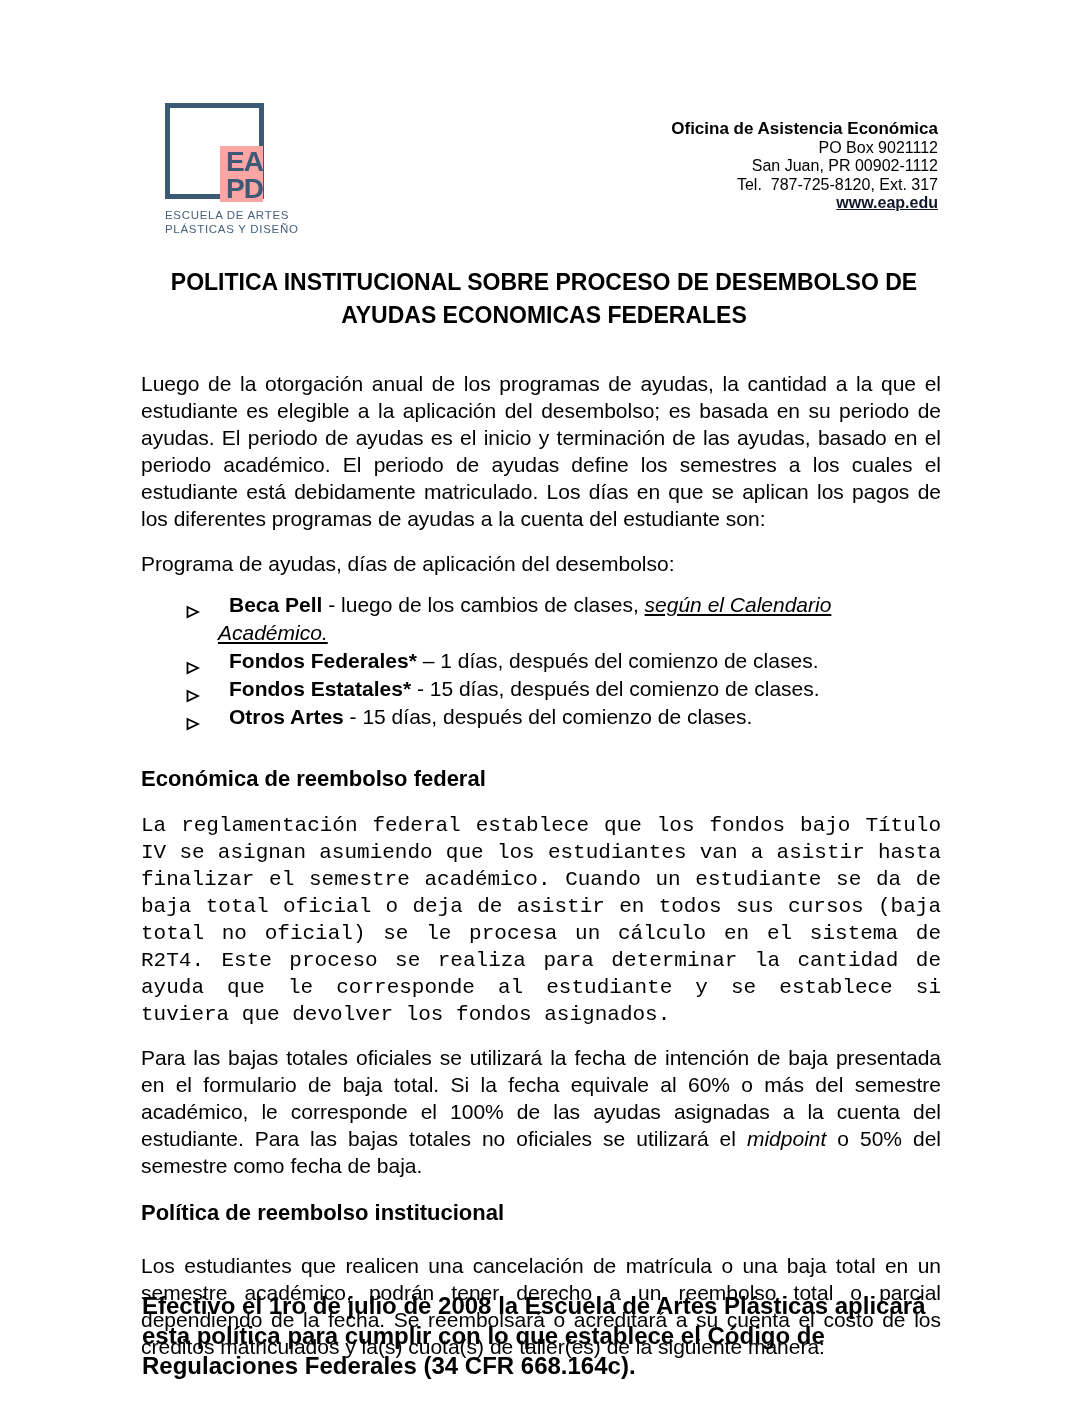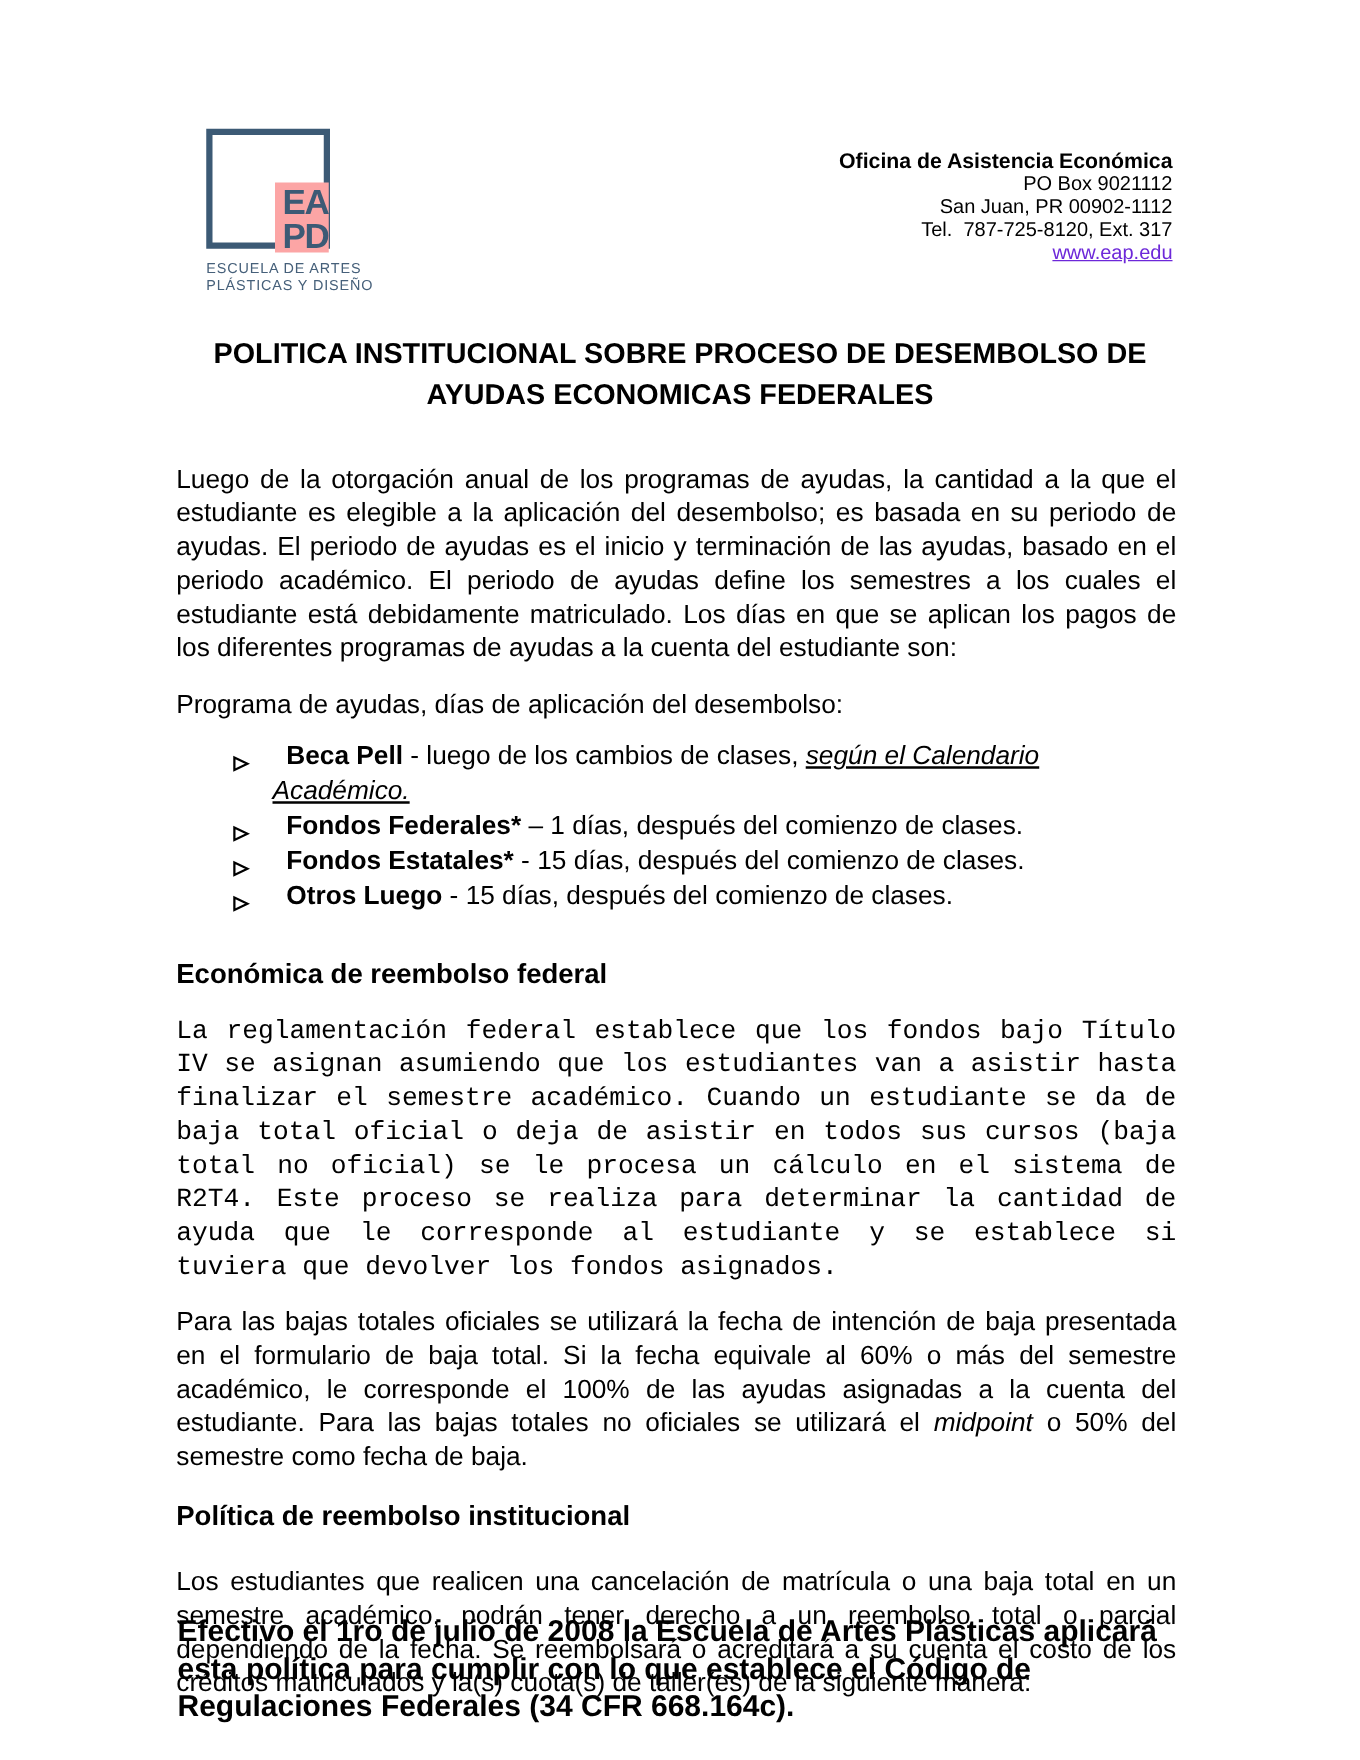--- a/index.html
+++ b/index.html
@@ -44,23 +44,23 @@
   
   .contact {
     position:absolute; top:120px; right:150px;
     text-align:right;
     font-size:16px;
     line-height:18.5px;
   }
   .contact .office { font-weight:bold; font-size:17px; }
   .contact .phone { white-space:pre; }
   .contact a.site {
-    color:#6d28d9;
+    color:#0f172a;
     text-decoration:underline;
-    font-weight:normal;
+    font-weight:bold;
     cursor:pointer;
   }
 
   
   .doc-title {
     position:absolute; top:266px; left:0; right:0;
     text-align:center;
     font-weight:bold;
     font-size:23px;
     line-height:33px;
@@ -172,21 +172,21 @@
             </svg>
         </span>
         <span class="prog-name">Fondos Estatales*</span><span> - 15 días, después del comienzo de clases.</span><span class="emph"></span>
       </li>
       <li>
         <span class="bullet-icon">
           <svg viewBox="0 0 14 14" width="14" height="14">
               <path d="M1.5 2 L12 7 L1.5 12 Z" fill="none" stroke="#000" stroke-width="1.8" stroke-linejoin="miter"></path>
             </svg>
         </span>
-        <span class="prog-name">Otros Luego</span><span> - 15 días, después del comienzo de clases.</span><span class="emph"></span>
+        <span class="prog-name">Otros Artes</span><span> - 15 días, después del comienzo de clases.</span><span class="emph"></span>
       </li>
     </ul>
 
     <h2 class="sec-heading">Económica de reembolso federal</h2>
 
     <p class="just federal-p1">La reglamentación federal establece que los fondos bajo Título IV se asignan asumiendo que los estudiantes van a asistir hasta finalizar el semestre académico. Cuando un estudiante se da de baja total oficial o deja de asistir en todos sus cursos (baja total no oficial) se le procesa un cálculo en el sistema de R2T4. Este proceso se realiza para determinar la cantidad de ayuda que le corresponde al estudiante y se establece si tuviera que devolver los fondos asignados.</p>
 
     <p class="just federal-p2"><span>Para las bajas totales oficiales se utilizará la fecha de intención de baja presentada en el formulario de baja total. Si la fecha equivale al 60% o más del semestre académico, le corresponde el 100% de las ayudas asignadas a la cuenta del estudiante. Para las bajas totales no oficiales se utilizará el </span><span class="ital">midpoint</span><span> o 50% del semestre como fecha de baja.</span></p>
 
     <h2 class="sec-heading inst-heading">Política de reembolso institucional</h2>

